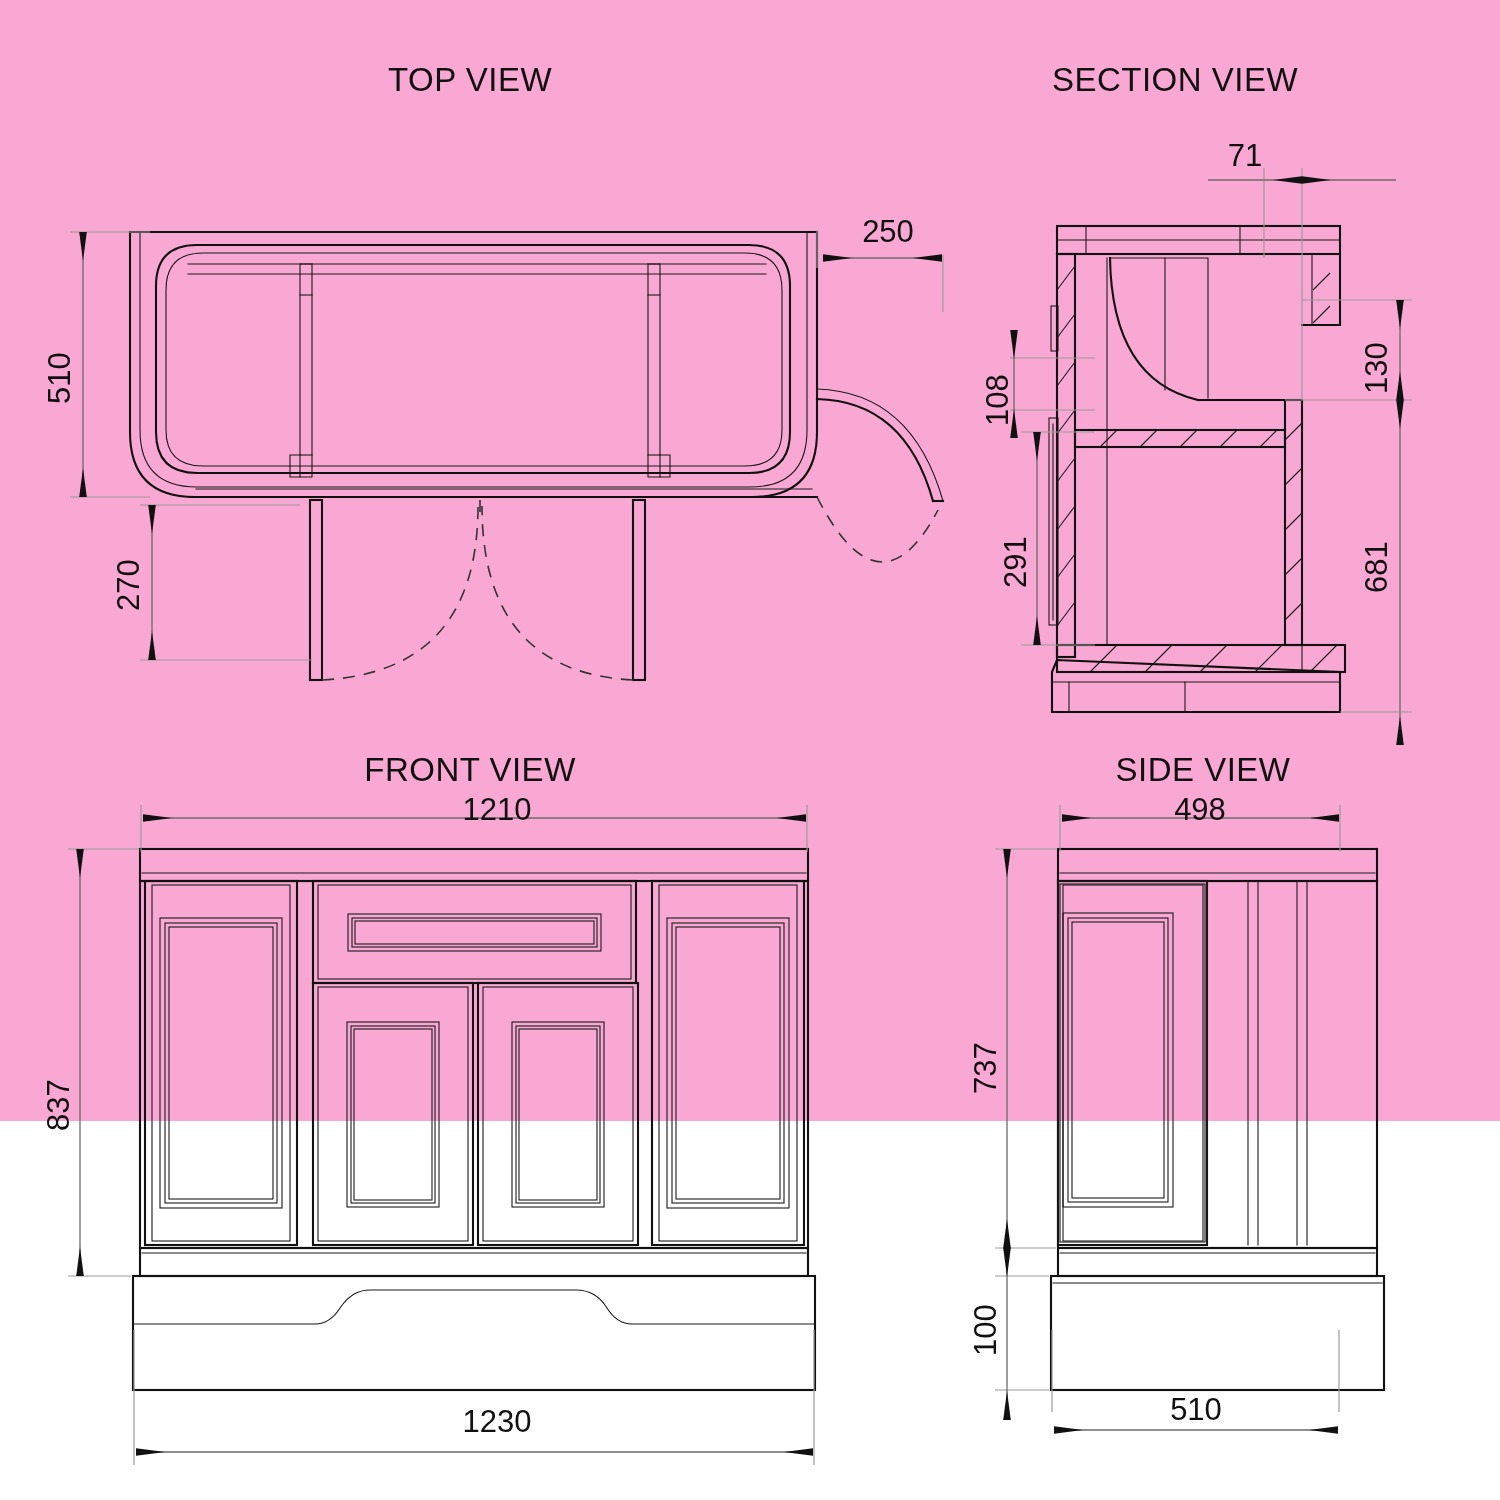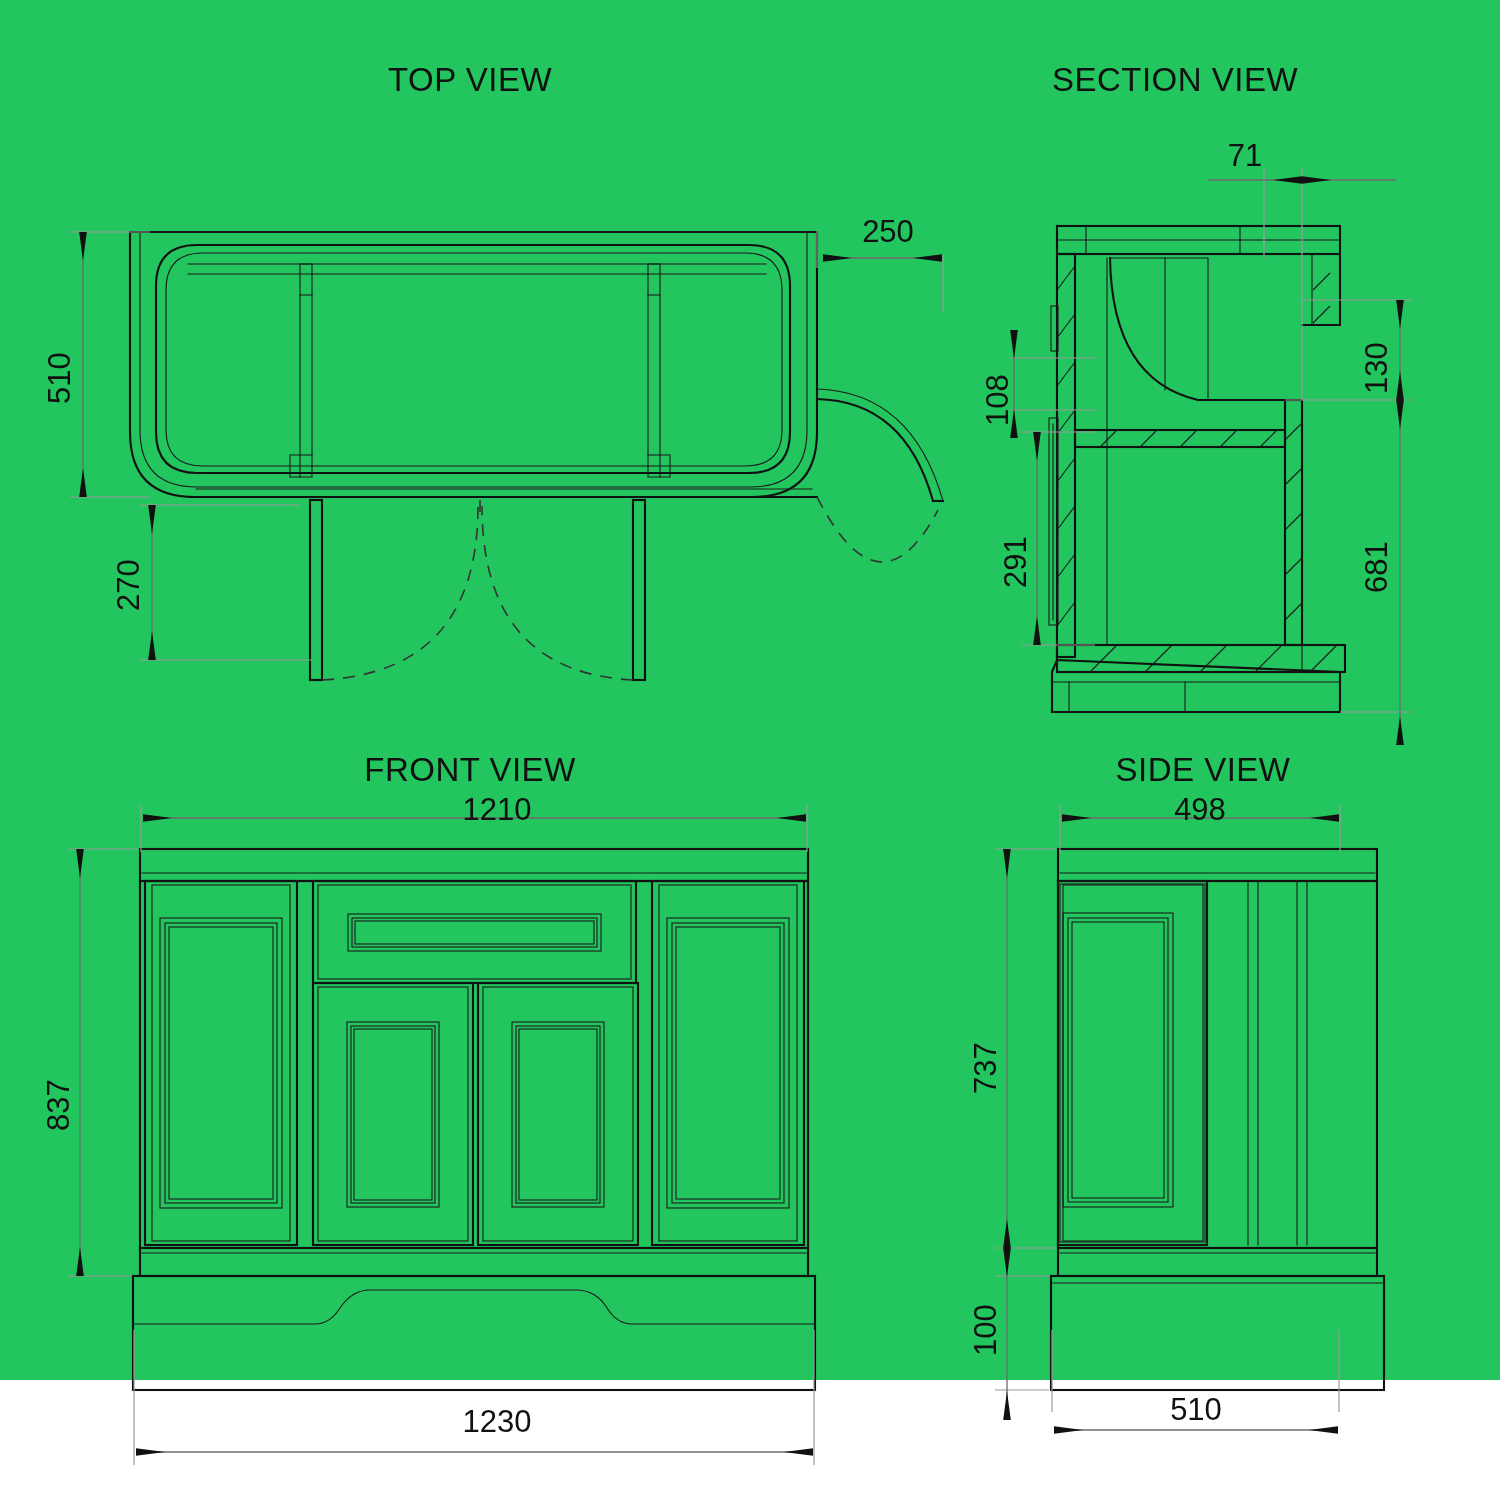--- a/index.html
+++ b/index.html
@@ -10,22 +10,22 @@
   }
   body {
     width: 1500px;
     height: 1500px;
     font-family: "Liberation Sans", sans-serif;
     overflow: hidden;
   }
   #sheet {
     position: relative;
     width: 1500px;
-    height: 1380px;
-    background: #22c55e;
+    height: 1121px;
+    background: #f9a8d4;
   }
   #sheet svg {
     position: absolute;
     top: 0;
     left: 0;
     width: 1500px;
     height: 1500px;
     display: block;
   }
   .view-title {

